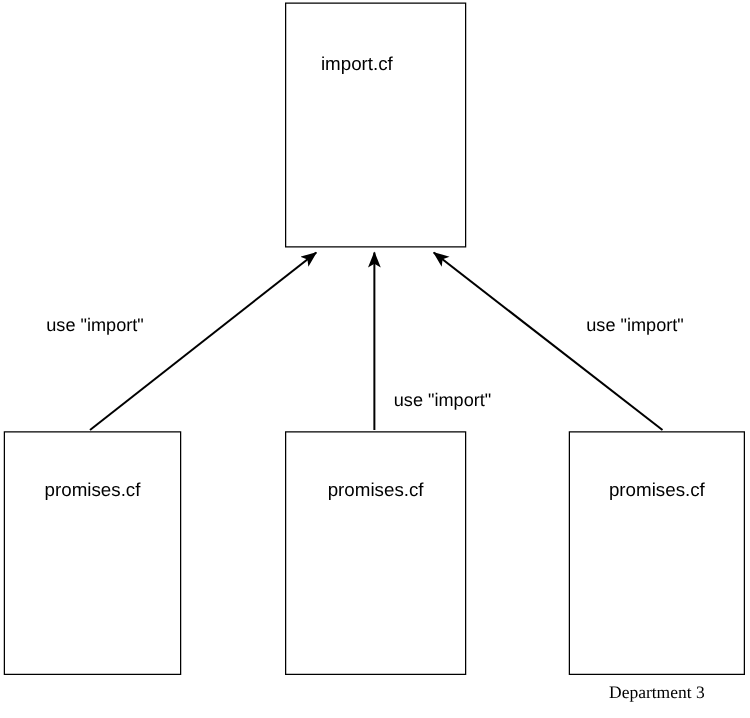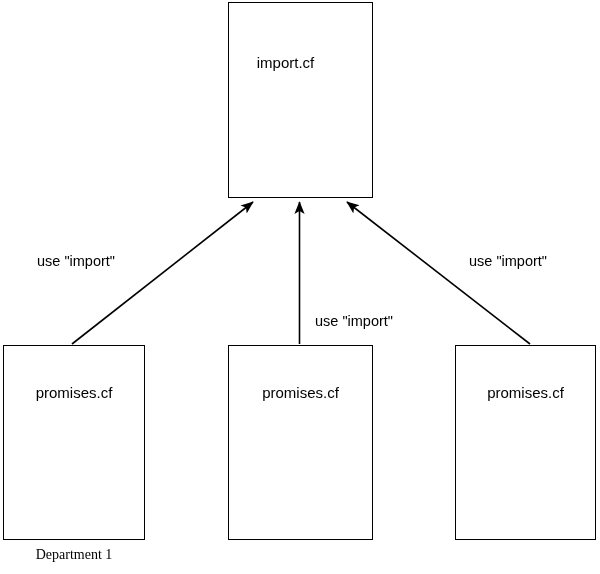--- a/index.html
+++ b/index.html
@@ -51,21 +51,21 @@
     color: #000000;
     white-space: nowrap;
   }
 
   
   #box-import        { left: 228px; top: 2px;   width: 145px; height: 196px; }
   #box-promises-1    { left: 3px;   top: 345px; width: 142px; height: 195px; }
   #box-promises-2    { left: 228px; top: 345px; width: 145px; height: 195px; }
   #box-promises-3    { left: 455px; top: 345px; width: 141px; height: 195px; }
 
-  #label-import      { left: 228px; top: 54px;  width: 115px; }
+  #label-import      { left: 228px; top: 43px;  width: 115px; }
   #label-promises-1  { left: 3px;   top: 384px; width: 142px; }
   #label-promises-2  { left: 228px; top: 384px; width: 145px; }
   #label-promises-3  { left: 455px; top: 384px; width: 141px; }
 
   #edge-label-1      { left: 37px;  top: 253px; }
   #edge-label-2      { left: 315px; top: 313px; }
   #edge-label-3      { left: 469px; top: 253px; }
 
   #group-label-1     { left: 3px;   top: 547px; width: 142px; }
   #group-label-2     { left: 228px; top: 547px; width: 145px; }
@@ -101,17 +101,17 @@
 
   <div class="node-box" id="box-promises-3"></div>
   <div class="node-label" id="label-promises-3">promises.cf</div>
 
   <div class="edge-label" id="edge-label-1">use "import"</div>
 
   <div class="edge-label" id="edge-label-2">use "import"</div>
 
   <div class="edge-label" id="edge-label-3">use "import"</div>
 
-  <div class="group-label" id="group-label-1">Department 1</div>
 
 
+  <div class="group-label" id="group-label-3">Department 3</div>
 
 </div>
 
 </body></html>

